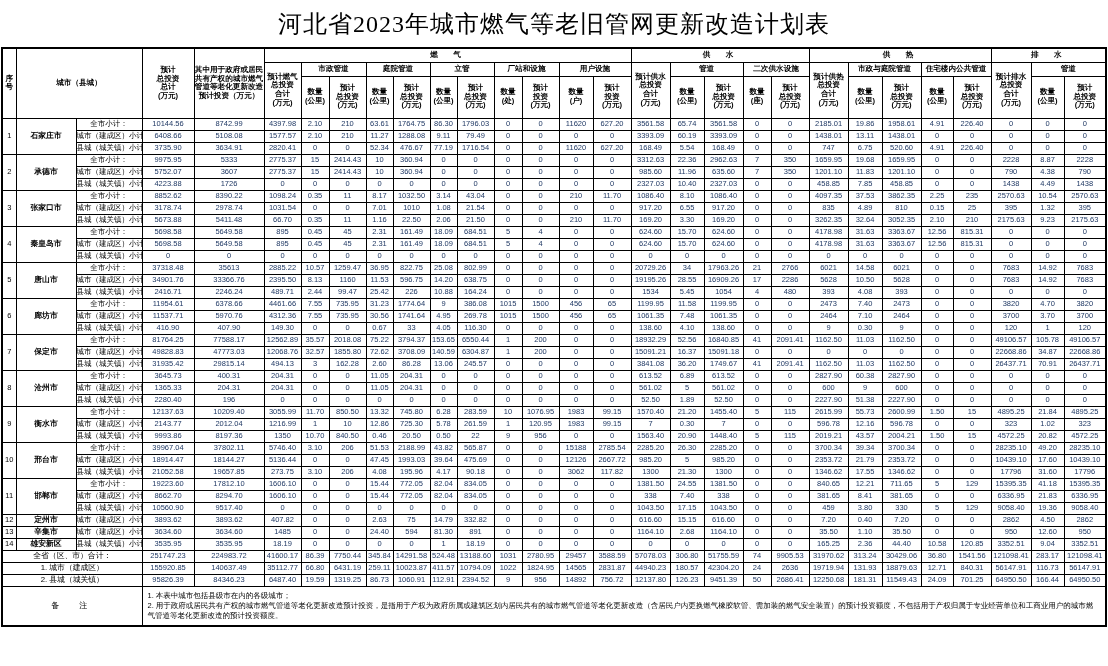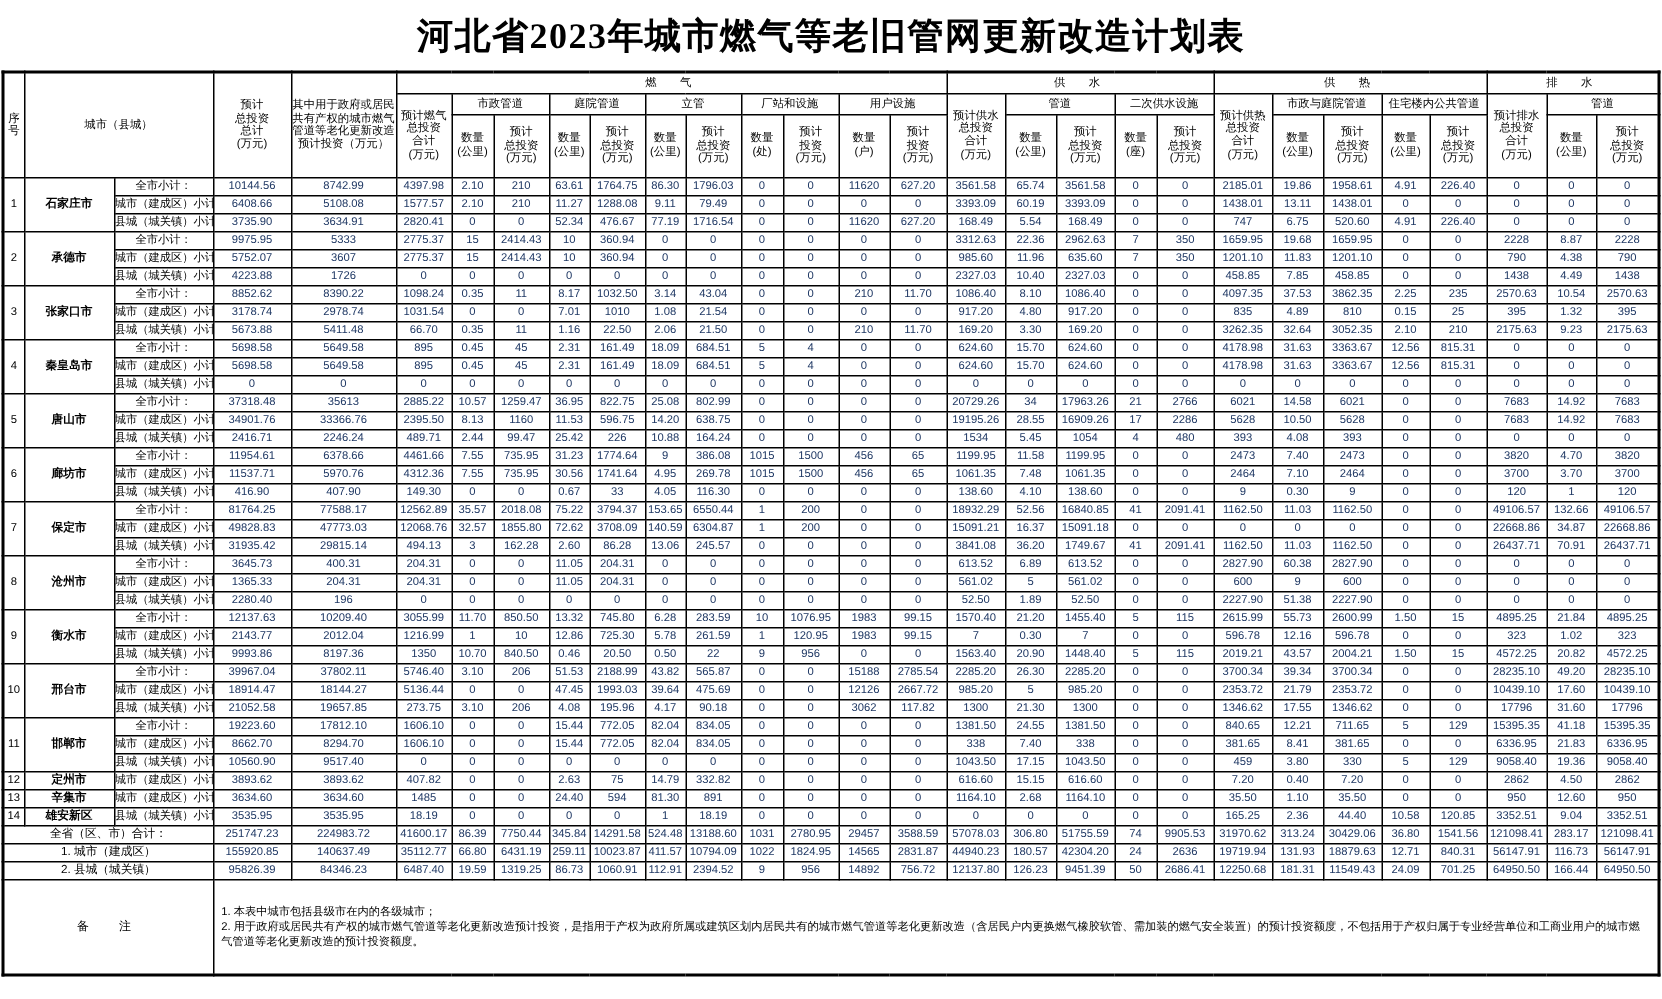--- a/index.html
+++ b/index.html
@@ -1,38 +1,38 @@
 <!DOCTYPE html>
 <html><head>
 <meta charset="utf-8">
 <style>
   * { box-sizing: border-box; }
   html,body { margin:0; padding:0; background:#fff; }
   .page { width:1108px; height:666px; overflow:hidden; background:#fff;
           font-family:"Liberation Sans", sans-serif; }
   .title { text-align:center; font-family:"Liberation Serif", serif;
-           font-weight:bold; font-size:24px; color:#000; padding:8px 0 7px 0;
+           font-weight:normal; font-size:24px; color:#000; padding:8px 0 7px 0;
            letter-spacing:1px; }
   table.plan { border-collapse:collapse; table-layout:fixed; width:1106px;
                margin:0 1px; border:2px solid #000; }
   th, td { border:1px solid #000; padding:0; text-align:center;
            vertical-align:middle; overflow:hidden; line-height:1.15; }
-  th { font-size:7.6px; font-weight:normal; color:#000; white-space:pre-line; }
+  th { font-size:7.6px; font-weight:bold; color:#000; white-space:pre-line; }
   thead tr.r1 th { height:14px; }
   thead tr.r2 th { height:14px; }
   thead tr.r3 th { height:42px; }
   .grp { letter-spacing:4px; }
   td.num { font-size:7.5px; color:#1f3864; height:12px; white-space:nowrap; }
   td.seq { font-size:7.5px; color:#000; }
   td.cityname { font-size:7.8px; color:#000; font-weight:bold; white-space:nowrap;margin-left:32px; }
   td.rlabel { font-size:7.5px; color:#000; white-space:nowrap; }
   td.tlabel { font-size:7.8px; color:#000; white-space:nowrap;text-align:center; }
   td.noteslabel { font-size:8px; color:#000; letter-spacing:6px; height:26px; }
   td.notestext { font-size:7.5px; color:#000; text-align:left; white-space:pre-line;
-                 padding:16px 5px; line-height:1.35; }
+                 padding:4px 5px; line-height:1.35; }
 </style>
 </head>
 <body>
 
 <div class="page">
   <div class="title">河北省2023年城市燃气等老旧管网更新改造计划表</div>
 
   <table class="plan">
     <colgroup>
       <col style="width:14px">
@@ -380,21 +380,21 @@
           <td class="num">0</td>
           <td class="num">7.01</td>
           <td class="num">1010</td>
           <td class="num">1.08</td>
           <td class="num">21.54</td>
           <td class="num">0</td>
           <td class="num">0</td>
           <td class="num">0</td>
           <td class="num">0</td>
           <td class="num">917.20</td>
-          <td class="num">4.80</td>
+          <td class="num">6.55</td>
           <td class="num">917.20</td>
           <td class="num">0</td>
           <td class="num">0</td>
           <td class="num">835</td>
           <td class="num">4.89</td>
           <td class="num">810</td>
           <td class="num">0.15</td>
           <td class="num">25</td>
           <td class="num">395</td>
           <td class="num">1.32</td>
@@ -717,21 +717,21 @@
           <td class="num">52.56</td>
           <td class="num">16840.85</td>
           <td class="num">41</td>
           <td class="num">2091.41</td>
           <td class="num">1162.50</td>
           <td class="num">11.03</td>
           <td class="num">1162.50</td>
           <td class="num">0</td>
           <td class="num">0</td>
           <td class="num">49106.57</td>
-          <td class="num">132.66</td>
+          <td class="num">105.78</td>
           <td class="num">49106.57</td>
         </tr>
         <tr>
           <td class="rlabel">城市（建成区）小计</td>
           <td class="num">49828.83</td>
           <td class="num">47773.03</td>
           <td class="num">12068.76</td>
           <td class="num">32.57</td>
           <td class="num">1855.80</td>
           <td class="num">72.62</td>

